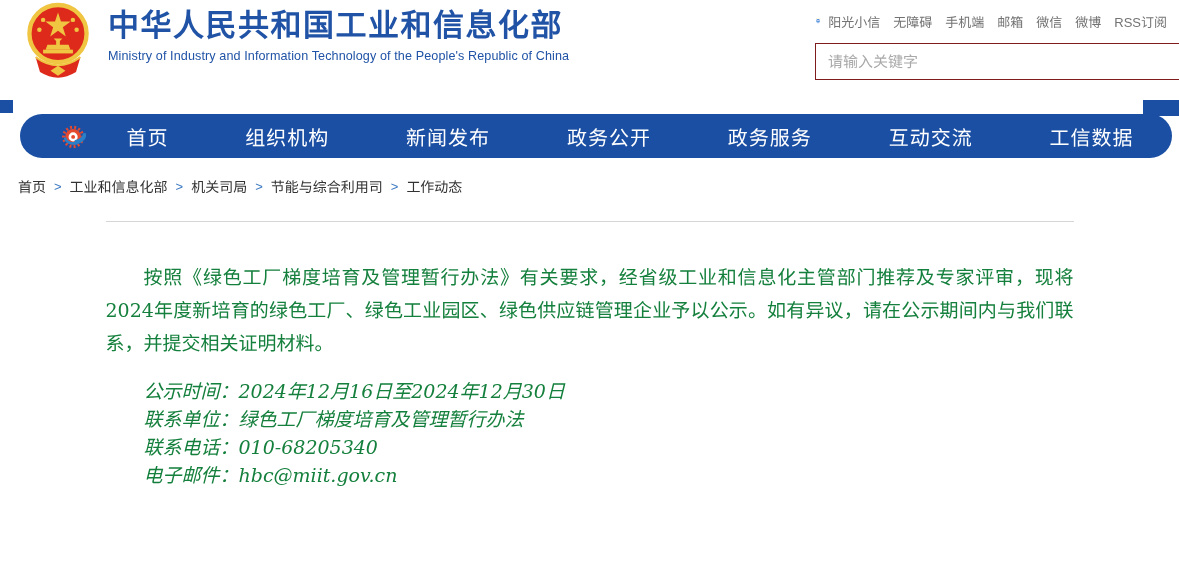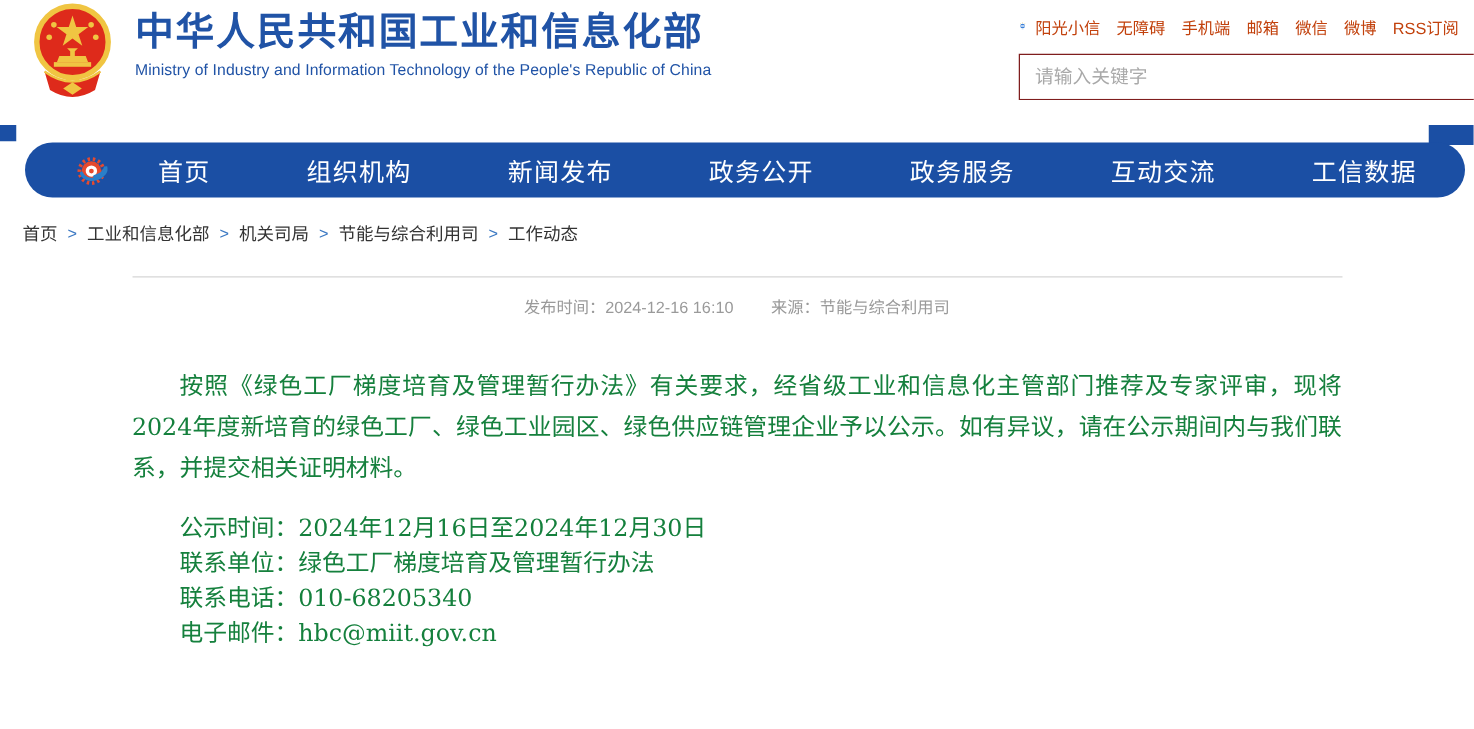--- a/index.html
+++ b/index.html
@@ -25,21 +25,21 @@
     letter-spacing: 0.1px; white-space: nowrap;
   }
 
   .header-right { position: absolute; right: 12px; top: 10px; width: 352px; }
   .top-links {
     display: flex; align-items: center; justify-content: flex-end;
     font-size: 13px; color: #222; height: 22px;
   }
   .top-links .mascot { width: 19px; height: 20px; margin-right: 4px; }
   .top-links a {
-    color: #c2410c; text-decoration: none; margin-left: 13px; white-space: nowrap; cursor: pointer;
+    color: #737373; text-decoration: none; margin-left: 13px; white-space: nowrap; cursor: pointer;
   }
   .top-links a:first-of-type { margin-left: 3px; }
 
   .search-box {
     margin-top: 11px; display: flex; height: 37px; width: 419px;
     border: 1px solid #7f1d1d; background: #fff;
   }
   .search-input {
     flex: 1; border: none; outline: none; padding: 0 12px;
     font-size: 15px; color: #333;
@@ -92,21 +92,21 @@
 
   .article-body {
     margin-top: 39px;
     font-family: "DejaVu Serif", "Liberation Serif", serif;
     font-size: 19px; color: #15803d;
   }
   .article-body p.lead {
     line-height: 33px; text-indent: 2em; text-align: justify;
   }
   .info-lines { margin-top: 17px; }
-  .info-line { line-height: 28px; padding-left: 2em; white-space: nowrap; }
+  .info-line { line-height: 28px; padding-left: 2em; white-space: nowrap; font-style: italic; }
 </style>
 </head>
 <body>
 
 <div class="header">
   <div class="brand">
     <svg class="emblem" viewBox="0 0 64 66">
       <circle cx="32" cy="27" r="23" fill="#de2a1b" stroke="#f0c542" stroke-width="3.5"></circle>
       <path d="M32 10 l2.4 7.4 7.8 0 -6.3 4.6 2.4 7.4 -6.3 -4.6 -6.3 4.6 2.4 -7.4 -6.3 -4.6 7.8 0 z" fill="#f0c542"></path>
       <circle cx="20" cy="16" r="1.8" fill="#f0c542"></circle>
@@ -185,23 +185,20 @@
   <span class="sep">&gt;</span>
   <a>机关司局</a>
   <span class="sep">&gt;</span>
   <a>节能与综合利用司</a>
   <span class="sep">&gt;</span>
   <a>工作动态</a>
 </div>
 
 <div class="article">
   <div class="title-divider"></div>
-  <div class="publish-row">
-    <span>发布时间：</span><span>2024-12-16 16:10</span><span class="src"><span>来源：</span><span>节能与综合利用司</span></span>
-  </div>
 
   <div class="article-body">
     <p class="lead">按照《绿色工厂梯度培育及管理暂行办法》有关要求，经省级工业和信息化主管部门推荐及专家评审，现将2024年度新培育的绿色工厂、绿色工业园区、绿色供应链管理企业予以公示。如有异议，请在公示期间内与我们联系，并提交相关证明材料。</p>
     <div class="info-lines">
       <div class="info-line"><span>公示时间：</span><span>2024年12月16日至2024年12月30日</span></div>
       <div class="info-line"><span>联系单位：</span><span>绿色工厂梯度培育及管理暂行办法</span></div>
       <div class="info-line"><span>联系电话：</span><span>010-68205340</span></div>
       <div class="info-line"><span>电子邮件：</span><span>hbc@miit.gov.cn</span></div>
     </div>
   </div>

